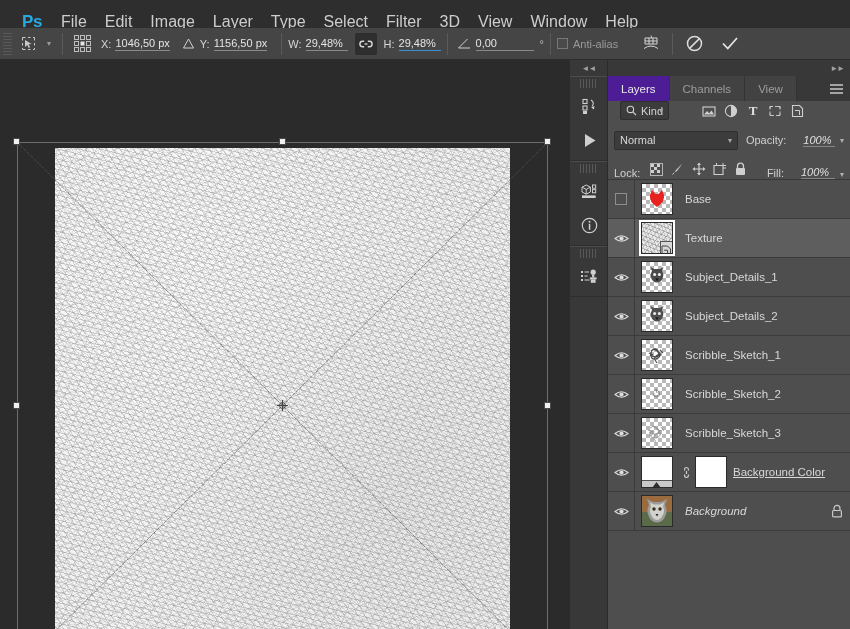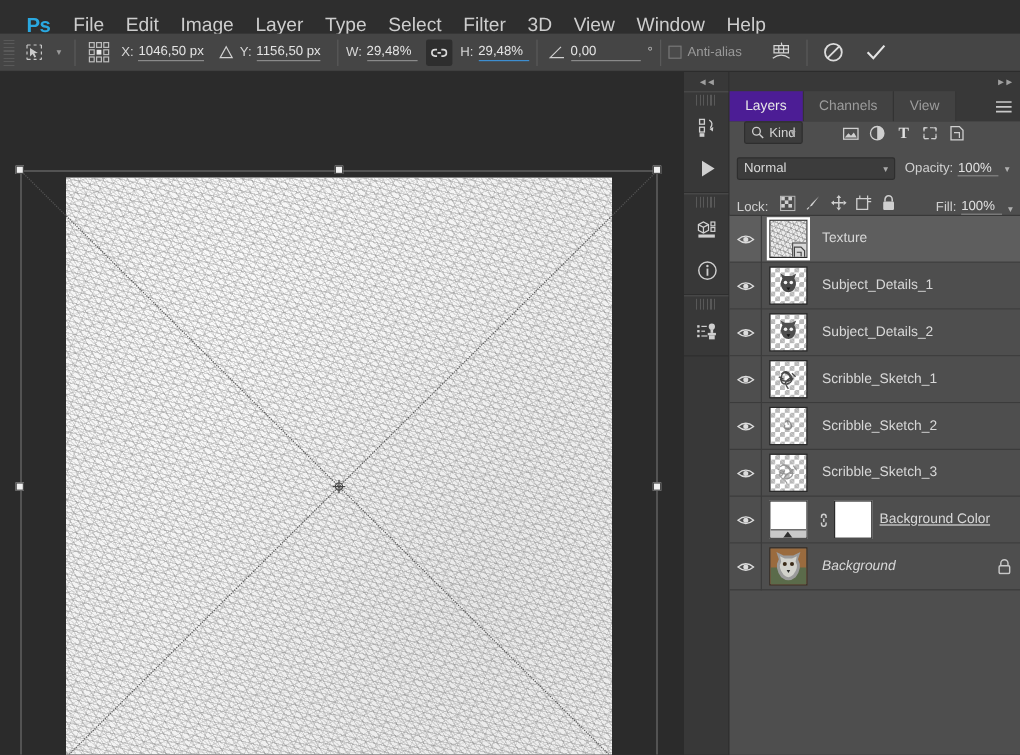--- a/index.html
+++ b/index.html
@@ -145,22 +145,22 @@
     width: 13px; height: 19px; background: #c8c8c8; border-radius: 7px; margin-left: 7px;
   }
 
   .blend-row { height: 26px; display: flex; align-items: center; padding: 0 6px; }
   .blend-select {
     width: 132px; height: 19px; background: #3c3c3c; border: 1px solid #2e2e2e; border-radius: 2px;
     display: flex; align-items: center; padding: 0 5px; color: #d8d8d8; font-size: 11px; position: relative;
   }
   .opa-label { color: #d0d0d0; font-size: 11px; margin-left: 8px; }
   .opa-val {
-    color: #e0e0e0; font-size: 11px; margin-left: 4px; width: 34px;
-    border-bottom: 1px solid #868686; text-align: left;
+    color: #e0e0e0; font-size: 11px; margin-left: 17px; width: 34px;
+    border-bottom: 1px solid #868686; text-align: left; font-style: italic;
   }
   .mini-caret { color: #b0b0b0; font-size: 8px; margin-left: 5px; }
 
   .lock-row { height: 26px; display: flex; align-items: flex-end; padding: 0 6px; }
   .lock-label { color: #d0d0d0; font-size: 11px; margin-right: 6px; }
   .l-ico { width: 21px; height: 20px; display:flex; align-items:center; justify-content:center; }
   .fill-label { color: #d0d0d0; font-size: 11px; margin-left: auto; }
 
   .layer-list { border-top: 1px solid #383838; }
   .layer-row {
@@ -526,20 +526,33 @@
             <rect x="2" y="6" width="9" height="7" rx="1" fill="#cfcfcf"></rect>
           </svg>
         </div>
         <span class="fill-label">Fill:</span>
         <span class="opa-val">100%</span>
         <span class="mini-caret">▾</span>
       </div>
 
       <div class="layer-list">
 
+        <div class="layer-row">
+          <div class="eye-cell">
+            <span style="display:block;width:12px;height:12px;border:1px solid #8d8d8d;"></span>
+          </div>
+          <div class="thumb-wrap">
+            <div class="thumb">
+              <svg width="30" height="30" viewBox="0 0 30 30" style="position:absolute;left:0;top:0;">
+                <path d="M8 11 L10 6 L13.5 10 L16.5 10 L20 6 L22 11 Q23 18 15 23 Q7 18 8 11 Z" fill="#e8221f"></path>
+              </svg>
+            </div>
+          </div>
+          <div class="layer-name">Base</div>
+        </div>
 
         <div class="layer-row selected">
           <div class="eye-cell">
             <svg width="15" height="11" viewBox="0 0 15 11">
               <path d="M1 5.5 Q7.5 0 14 5.5 Q7.5 11 1 5.5 Z" fill="none" stroke="#dcdcdc" stroke-width="1.1"></path>
               <circle cx="7.5" cy="5.5" r="2.1" fill="#dcdcdc"></circle>
             </svg>
           </div>
           <div class="thumb-wrap">
             <div class="thumb thumb-solid sel-border" style="background:#e9e9e9;background-image:repeating-linear-gradient(22deg,rgba(90,90,90,.35) 0 1px,transparent 1px 4px),repeating-linear-gradient(-48deg,rgba(120,120,120,.3) 0 1px,transparent 1px 5px),repeating-linear-gradient(70deg,rgba(110,110,110,.25) 0 1px,transparent 1px 3px);">

